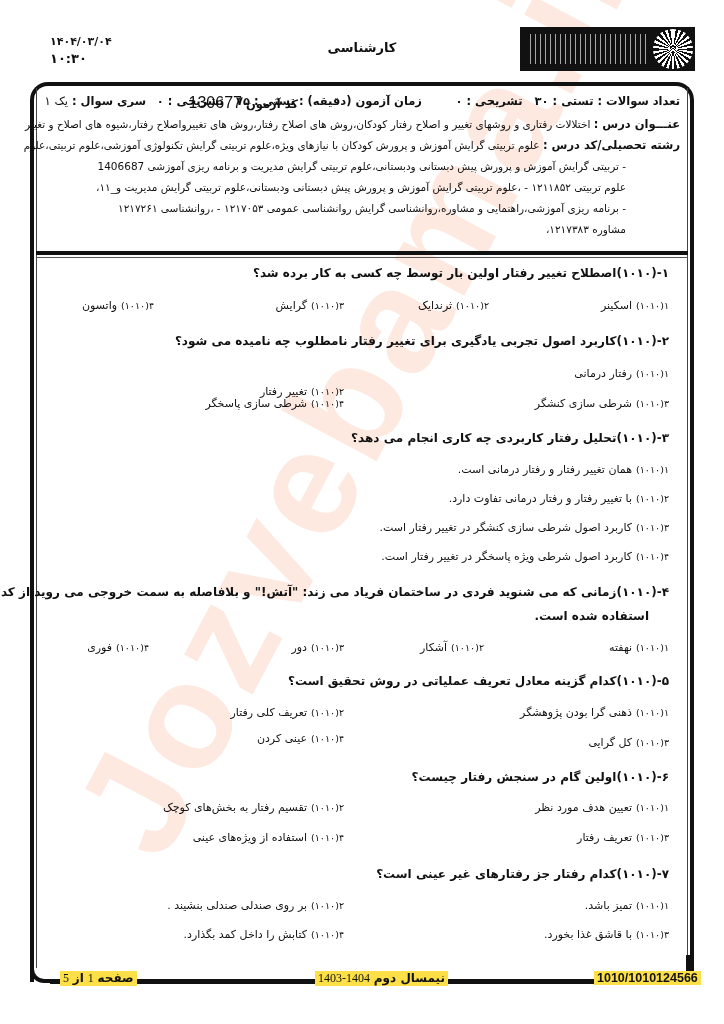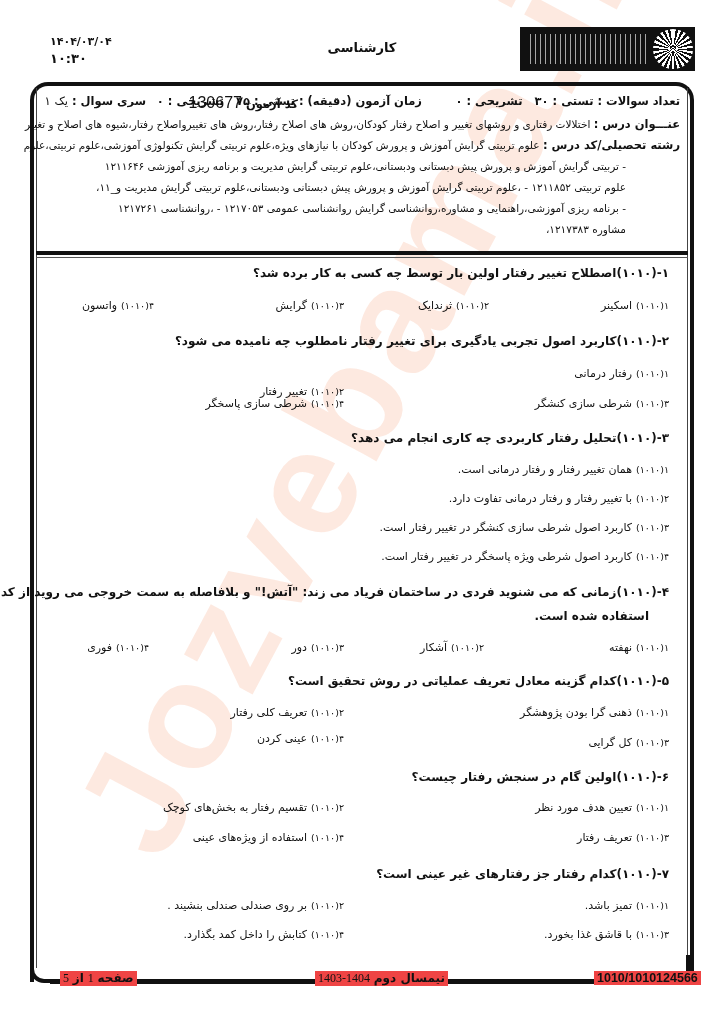--- a/index.html
+++ b/index.html
@@ -56,21 +56,21 @@
   .opt { position:absolute; font-size:11px; direction:rtl; white-space:nowrap; z-index:2; }
   .opt .num { font-size:9.5px; margin-left:4px; }
   .footer-corner { position:absolute; left:30px; top:955px; width:24px; height:28px;
     border-left:4px solid #111; border-bottom:4px solid #111; border-bottom-left-radius:14px;
     box-sizing:border-box; z-index:2; }
   .footer-corner-r { position:absolute; left:686px; top:955px; width:0; height:24px;
     border-left:4px solid #111; z-index:2; }
   .fline { position:absolute; height:4px; top:979px; background:#111;
     border-bottom:1px solid #111; z-index:2; }
   .ftext { position:absolute; top:971px; font-size:12px; white-space:nowrap; z-index:3;
-    background:#ef4444; padding:0 3px; }
+    background:#fde047; padding:0 3px; }
   .ftext b { font-weight:bold; }
 </style>
 </head>
 <body>
 
 <div class="page">
 
   <div class="watermark">Jozvebama.ir</div>
 
   <div class="top-date">۱۴۰۴/۰۳/۰۴</div>
@@ -113,21 +113,21 @@
       </span>
     </div>
     <div class="info-line">
       <span class="lbl">عنـــوان درس :</span>
       <span>اختلالات رفتاری و روشهای تغییر و اصلاح رفتار کودکان،روش های اصلاح رفتار،روش های تغییرواصلاح رفتار،شیوه های اصلاح و تغییر</span>
     </div>
     <div class="info-line">
       <span class="lbl">رشته تحصیلی/کد درس :</span>
       <span>علوم تربیتی گرایش آموزش و پرورش کودکان با نیازهای ویژه،علوم تربیتی گرایش تکنولوژی آموزشی،علوم تربیتی،علوم</span>
     </div>
-    <div class="info-indent">- تربیتی گرایش آموزش و پرورش پیش دبستانی ودبستانی،علوم تربیتی گرایش مدیریت و برنامه ریزی آموزشی ۱۲۱۱۶۴۶</div>
+    <div class="info-indent">- تربیتی گرایش آموزش و پرورش پیش دبستانی ودبستانی،علوم تربیتی گرایش مدیریت و برنامه ریزی آموزشی 1406687</div>
     <div class="info-indent">علوم تربیتی ۱۲۱۱۸۵۲ - ،علوم تربیتی گرایش آموزش و پرورش پیش دبستانی ودبستانی،علوم تربیتی گرایش مدیریت و_۱۱،</div>
     <div class="info-indent">- برنامه ریزی آموزشی،راهنمایی و مشاوره،روانشناسی گرایش روانشناسی عمومی ۱۲۱۷۰۵۳ - ،روانشناسی ۱۲۱۷۲۶۱</div>
     <div class="info-indent">مشاوره ۱۲۱۷۳۸۳،</div>
   </div>
   <div class="sep"></div>
   <div class="sep2"></div>
 
   <div class="q" style="top:266px;">
     <span>۱-(۱۰۱۰)</span><span>اصطلاح تغییر رفتار اولین بار توسط چه کسی به کار برده شد؟</span>
   </div>

